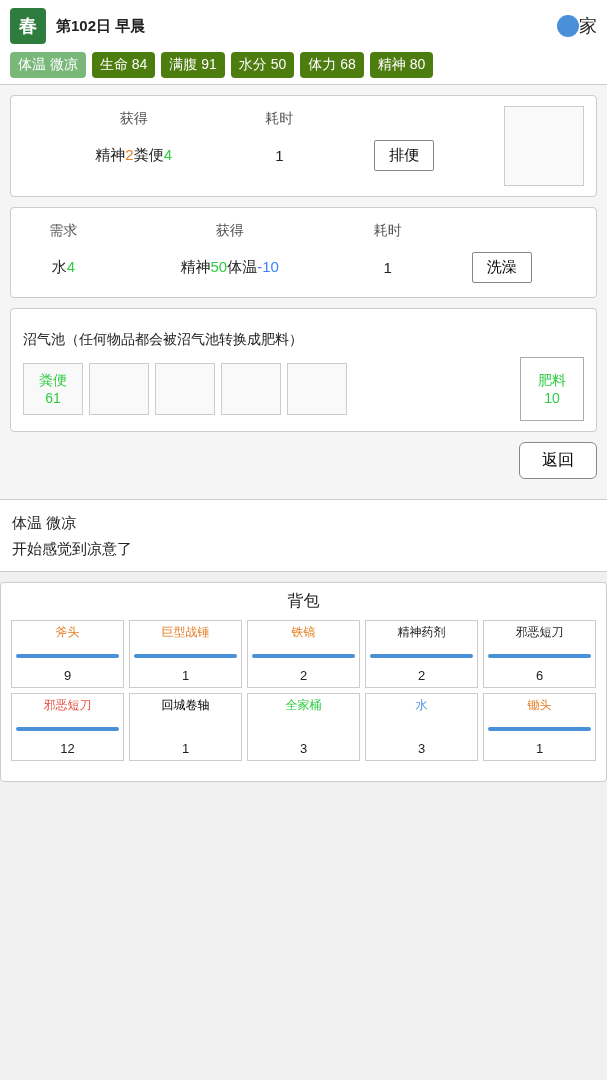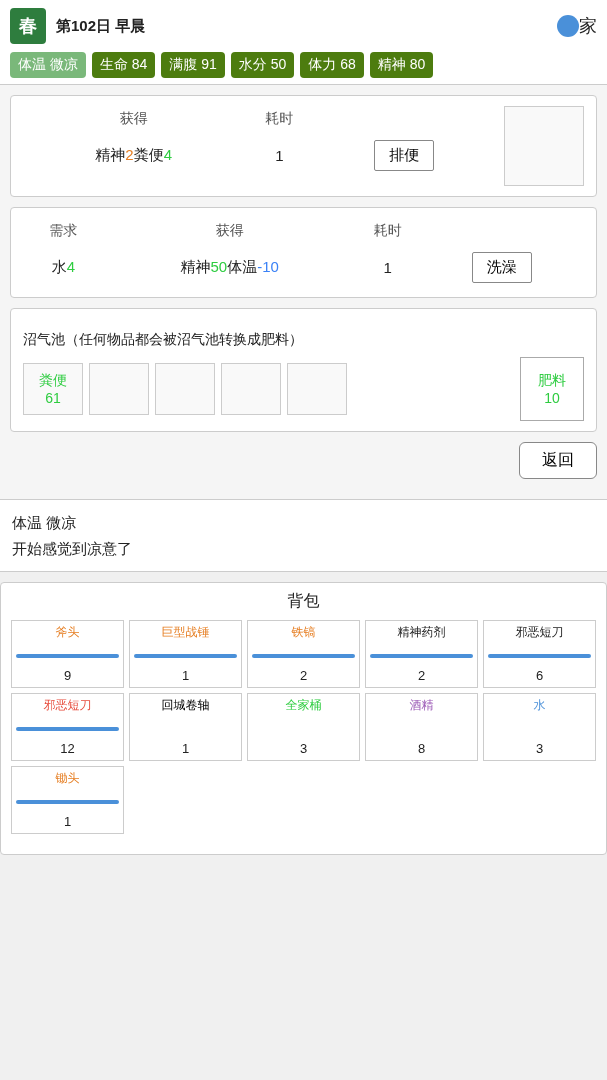--- a/index.html
+++ b/index.html
@@ -390,25 +390,20 @@
       <div class="item-name" style="color:#000000">回城卷轴</div>
       <div style="height:7px"></div>
       <div class="item-qty">1</div>
     </div>
       <div class="backpack-item">
       <div class="item-name" style="color:#2ecc40">全家桶</div>
       <div style="height:7px"></div>
       <div class="item-qty">3</div>
     </div>
       <div class="backpack-item">
-      <div class="item-name" style="color:#9b59b6">酒精</div>
-      <div style="height:7px"></div>
-      <div class="item-qty">8</div>
-    </div>
-      <div class="backpack-item">
       <div class="item-name" style="color:#4a90d9">水</div>
       <div style="height:7px"></div>
       <div class="item-qty">3</div>
     </div>
       <div class="backpack-item">
       <div class="item-name" style="color:#e67e22">锄头</div>
       <div class="item-bar"></div>
       <div class="item-qty">1</div>
     </div>
     </div>

